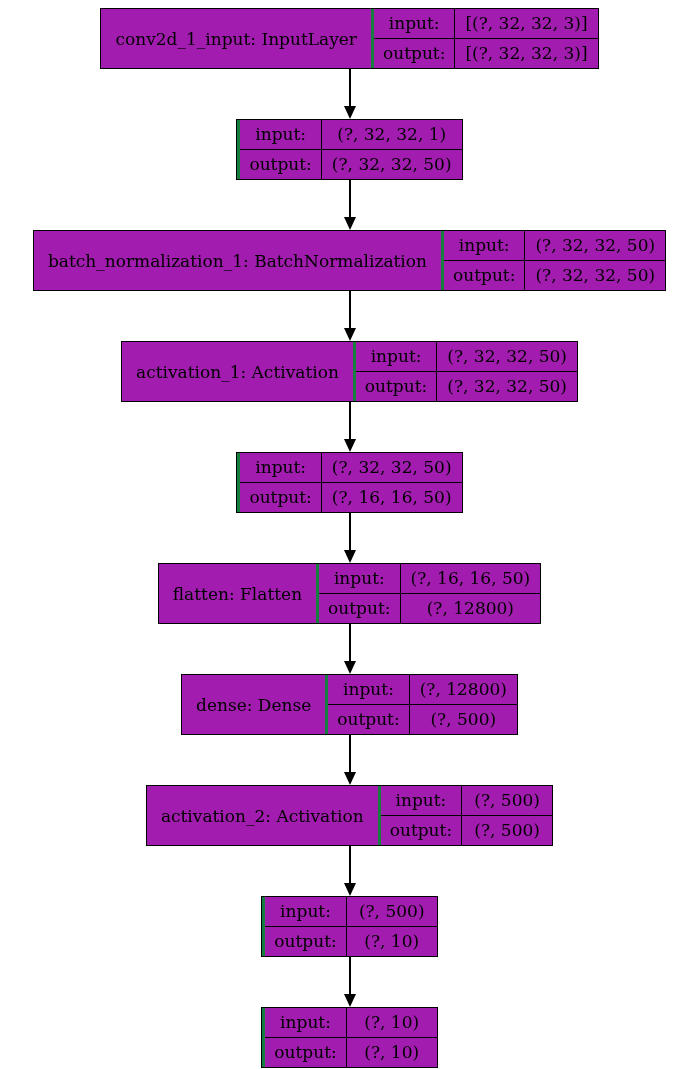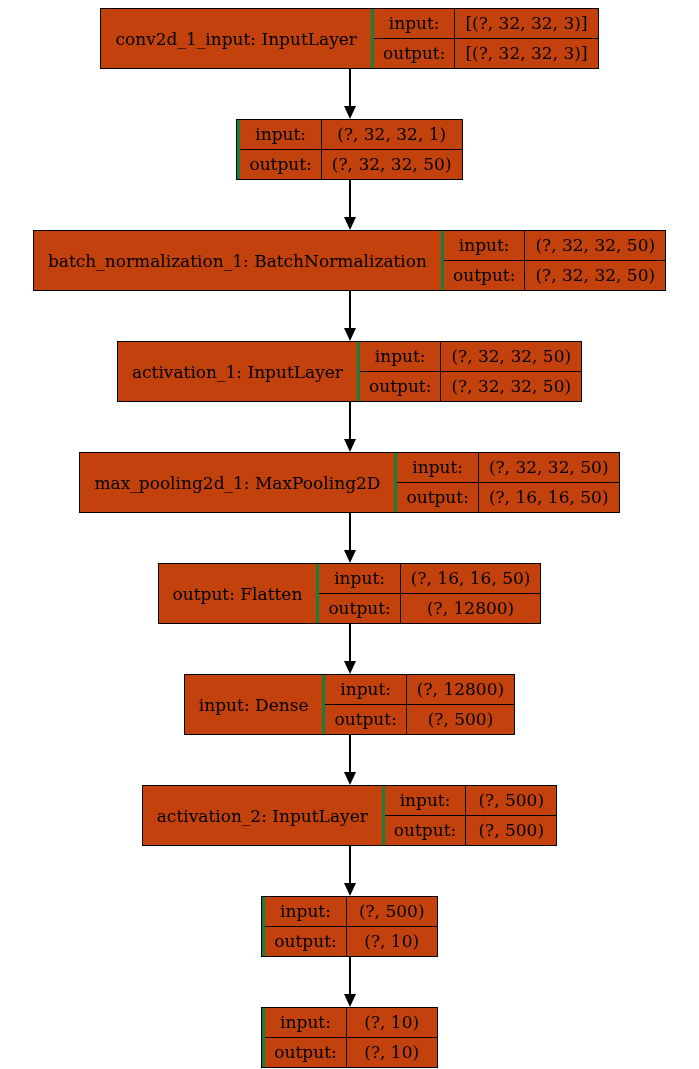--- a/index.html
+++ b/index.html
@@ -18,21 +18,21 @@
     display: flex;
     flex-direction: column;
     align-items: center;
     padding-top: 8px;
     box-sizing: border-box;
   }
   .node {
     display: flex;
     align-items: stretch;
     border: 1px solid #000000;
-    background: #c2410c;
+    background: #a21caf;
     box-sizing: content-box;
     height: 59px;
     flex: 0 0 auto;
   }
   .cell {
     display: flex;
     align-items: center;
     justify-content: center;
     font-size: 17px;
     white-space: nowrap;
@@ -121,81 +121,80 @@
       <div class="cell val row2">(?, 32, 32, 50)</div>
     </div>
   </div>
 
   <div class="arrow">
     <div class="arrow-line"></div>
     <div class="arrow-head"></div>
   </div>
 
   <div class="node">
-    <div class="cell name">activation_1: InputLayer</div>
+    <div class="cell name">activation_1: Activation</div>
     <div class="iogrid">
       <div class="cell lbl row1">input:</div>
       <div class="cell val row1">(?, 32, 32, 50)</div>
       <div class="cell lbl row2">output:</div>
       <div class="cell val row2">(?, 32, 32, 50)</div>
     </div>
   </div>
 
   <div class="arrow">
     <div class="arrow-line"></div>
     <div class="arrow-head"></div>
   </div>
 
   <div class="node">
-    <div class="cell name">max_pooling2d_1: MaxPooling2D</div>
     <div class="iogrid">
       <div class="cell lbl row1">input:</div>
       <div class="cell val row1">(?, 32, 32, 50)</div>
       <div class="cell lbl row2">output:</div>
       <div class="cell val row2">(?, 16, 16, 50)</div>
     </div>
   </div>
 
   <div class="arrow">
     <div class="arrow-line"></div>
     <div class="arrow-head"></div>
   </div>
 
   <div class="node">
-    <div class="cell name">output: Flatten</div>
+    <div class="cell name">flatten: Flatten</div>
     <div class="iogrid">
       <div class="cell lbl row1">input:</div>
       <div class="cell val row1">(?, 16, 16, 50)</div>
       <div class="cell lbl row2">output:</div>
       <div class="cell val row2">(?, 12800)</div>
     </div>
   </div>
 
   <div class="arrow">
     <div class="arrow-line"></div>
     <div class="arrow-head"></div>
   </div>
 
   <div class="node">
-    <div class="cell name">input: Dense</div>
+    <div class="cell name">dense: Dense</div>
     <div class="iogrid">
       <div class="cell lbl row1">input:</div>
       <div class="cell val row1">(?, 12800)</div>
       <div class="cell lbl row2">output:</div>
       <div class="cell val row2">(?, 500)</div>
     </div>
   </div>
 
   <div class="arrow">
     <div class="arrow-line"></div>
     <div class="arrow-head"></div>
   </div>
 
   <div class="node">
-    <div class="cell name">activation_2: InputLayer</div>
+    <div class="cell name">activation_2: Activation</div>
     <div class="iogrid">
       <div class="cell lbl row1">input:</div>
       <div class="cell val row1">(?, 500)</div>
       <div class="cell lbl row2">output:</div>
       <div class="cell val row2">(?, 500)</div>
     </div>
   </div>
 
   <div class="arrow">
     <div class="arrow-line"></div>

